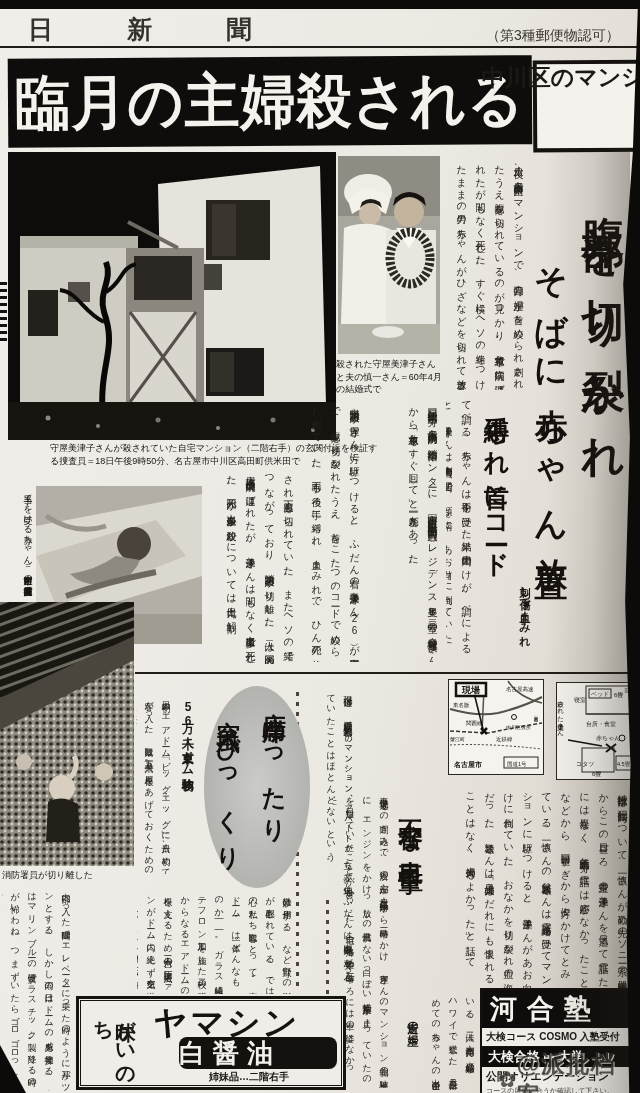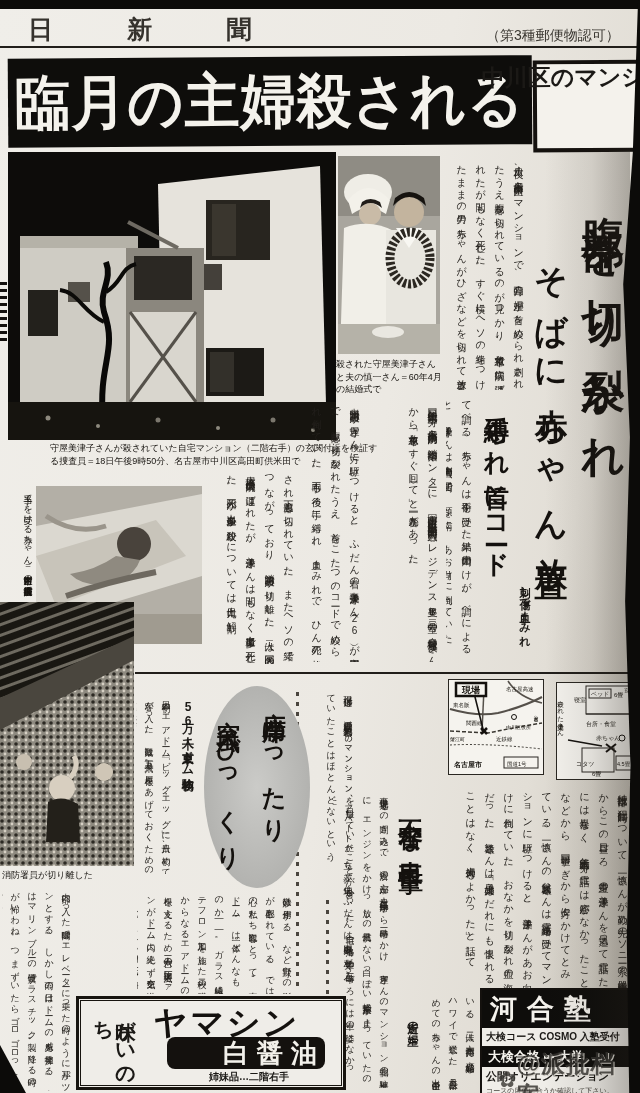--- a/index.html
+++ b/index.html
@@ -212,21 +212,21 @@
   <div class="abs v" style="left:176px;top:700px;width:20px;height:180px;font-size:12px;font-weight:bold;line-height:16px;">5万6千人 東京ドーム初体験</div>
   <div class="abs" style="left:204px;top:686px;width:106px;height:202px;border-radius:50%;background:radial-gradient(ellipse at center,#cbcbc8 0%,#b0b0ad 78%);"></div>
   <div class="abs v vh" style="left:258px;top:694px;height:190px;font-size:24px;letter-spacing:5px;">座席ゆったり</div>
   <div class="abs v vh" style="left:212px;top:702px;height:280px;font-size:24px;letter-spacing:9px;">突風びっくり</div>
   <div class="abs v col small" style="left:137px;top:890px;width:158px;height:104px;">微妙に作用する、など野球への影響が心配されている。では肝心の私たち観客にとって“東京ドーム”は一体どんなものか――。ガラス繊維にテフロン加工を施した二枚の膜からなるエアドームの屋根を支えるため三十六台の加圧送風ファンがドーム内に絶えず空気を送り込む。ドーム内の気圧は外部より〇・三％高く、空気漏れを最小限にとどめるため、出入り口に四枚扉の回転ドアを採用。これがなかなか入りにくく、小さな子供やお年寄りは“要注意”だろう。</div>
   <div class="abs v col small" style="left:2px;top:886px;width:72px;height:205px;">内部に入った瞬間はエレベーターに乗った時のように耳がツーンとする。しかし雨の日はドームの威力を発揮する。座席はマリンブルーの硬質プラスチック製。「降りる時の方が怖いわね。つまずいたらゴロゴロっと下まで行っちゃいそう」</div>
 
   <div class="abs adbox" style="left:76px;top:996px;width:264px;height:88px;">
     <div class="abs v" style="left:14px;top:8px;width:44px;height:74px;font-size:20px;font-weight:800;line-height:22px;">味がいのち</div>
     <div class="abs" style="left:74px;top:2px;width:186px;font-size:33px;font-weight:800;transform:skewX(-6deg);white-space:nowrap;letter-spacing:3px;color:#14110e;">ヤマシン</div>
-    <div class="abs" style="left:88px;top:38px;width:158px;height:32px;background:#14110e;border-radius:8px;display:flex;align-items:center;justify-content:flex-end;">
+    <div class="abs" style="left:100px;top:38px;width:158px;height:32px;background:#14110e;border-radius:8px;display:flex;align-items:center;justify-content:flex-start;">
       <span style="color:#f2f0ea;font-size:26px;font-weight:800;letter-spacing:8px;">白醤油</span>
     </div>
     <div class="abs" style="left:90px;top:71px;width:160px;font-size:10px;font-weight:bold;text-align:center;">姉妹品…二階右手</div>
   </div>
 
   <div class="abs" style="left:480px;top:988px;width:158px;height:105px;border:2px solid #14110e;background:#efede8;overflow:hidden;">
     <div style="background:#0e0d0b;height:38px;display:flex;align-items:center;padding-left:8px;">
       <span style="color:#f4f2ec;font-size:27px;font-weight:800;letter-spacing:10px;white-space:nowrap;">河合塾</span>
     </div>
     <div style="font-size:10px;font-weight:800;padding:2px 4px;white-space:nowrap;border-bottom:1px solid #14110e;">大検コース COSMO 入塾受付</div>

